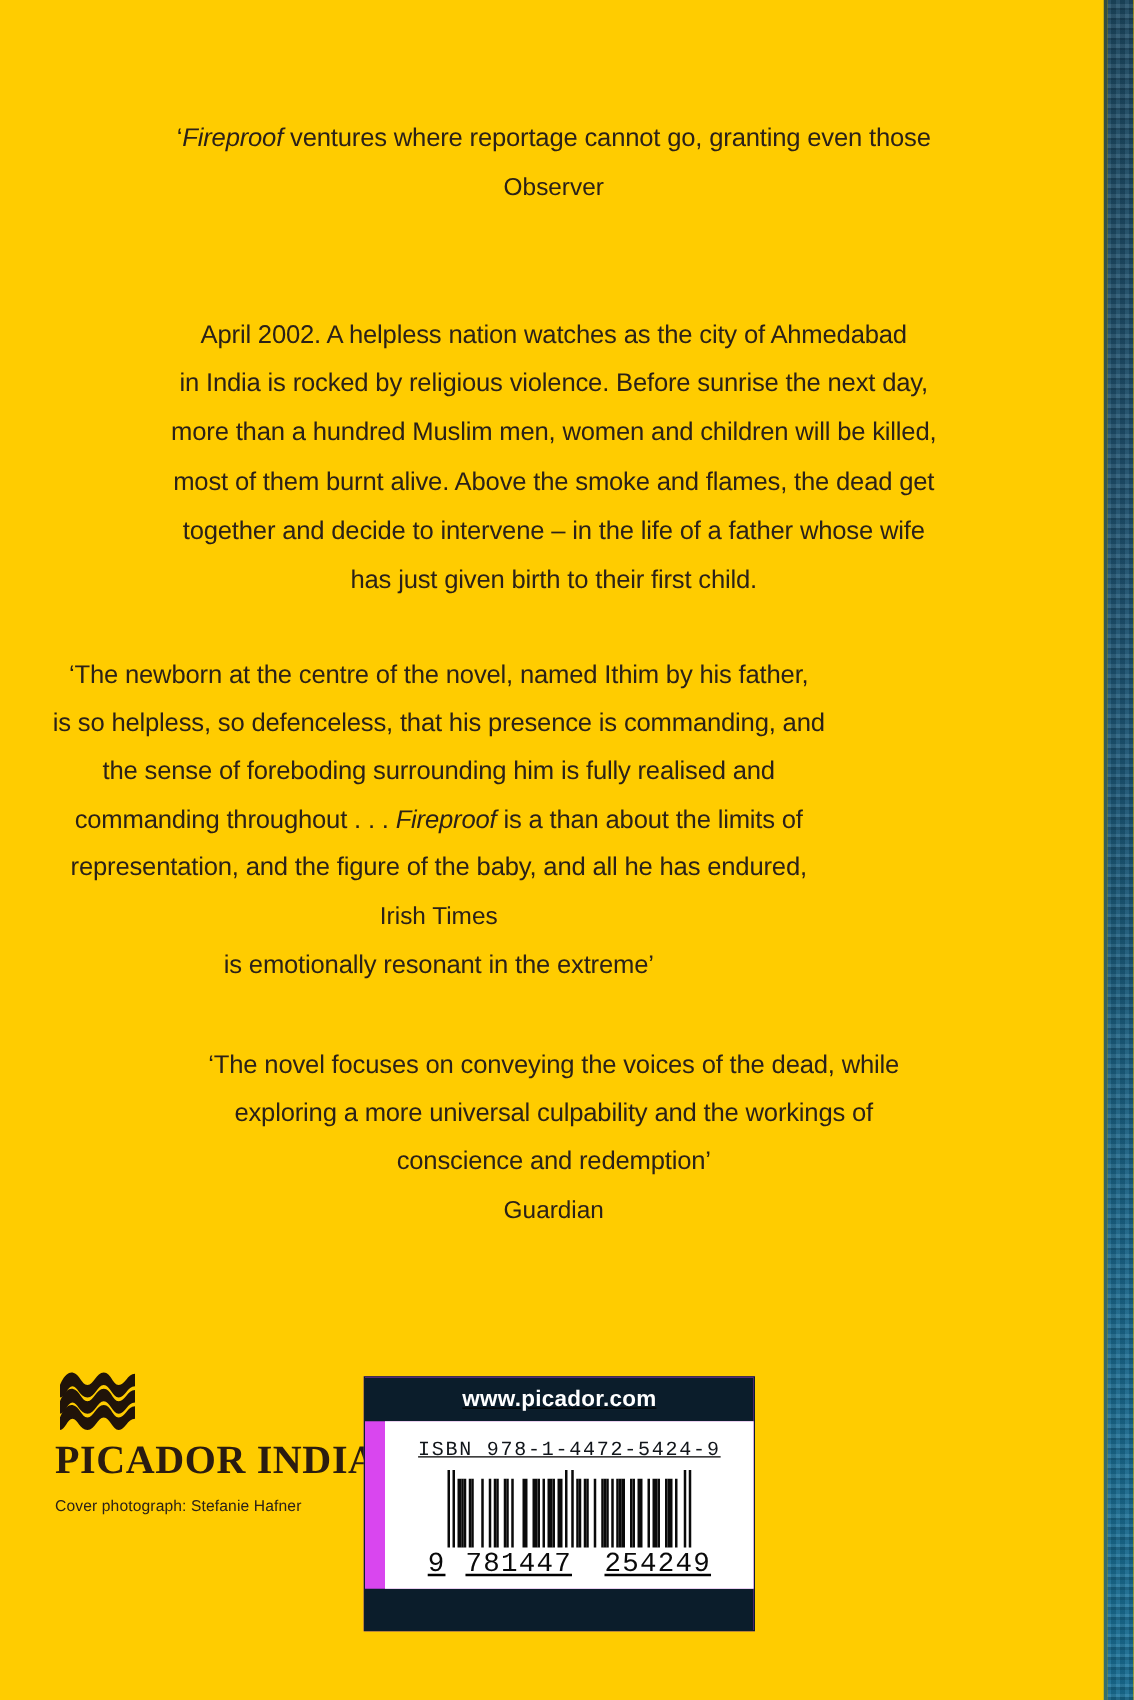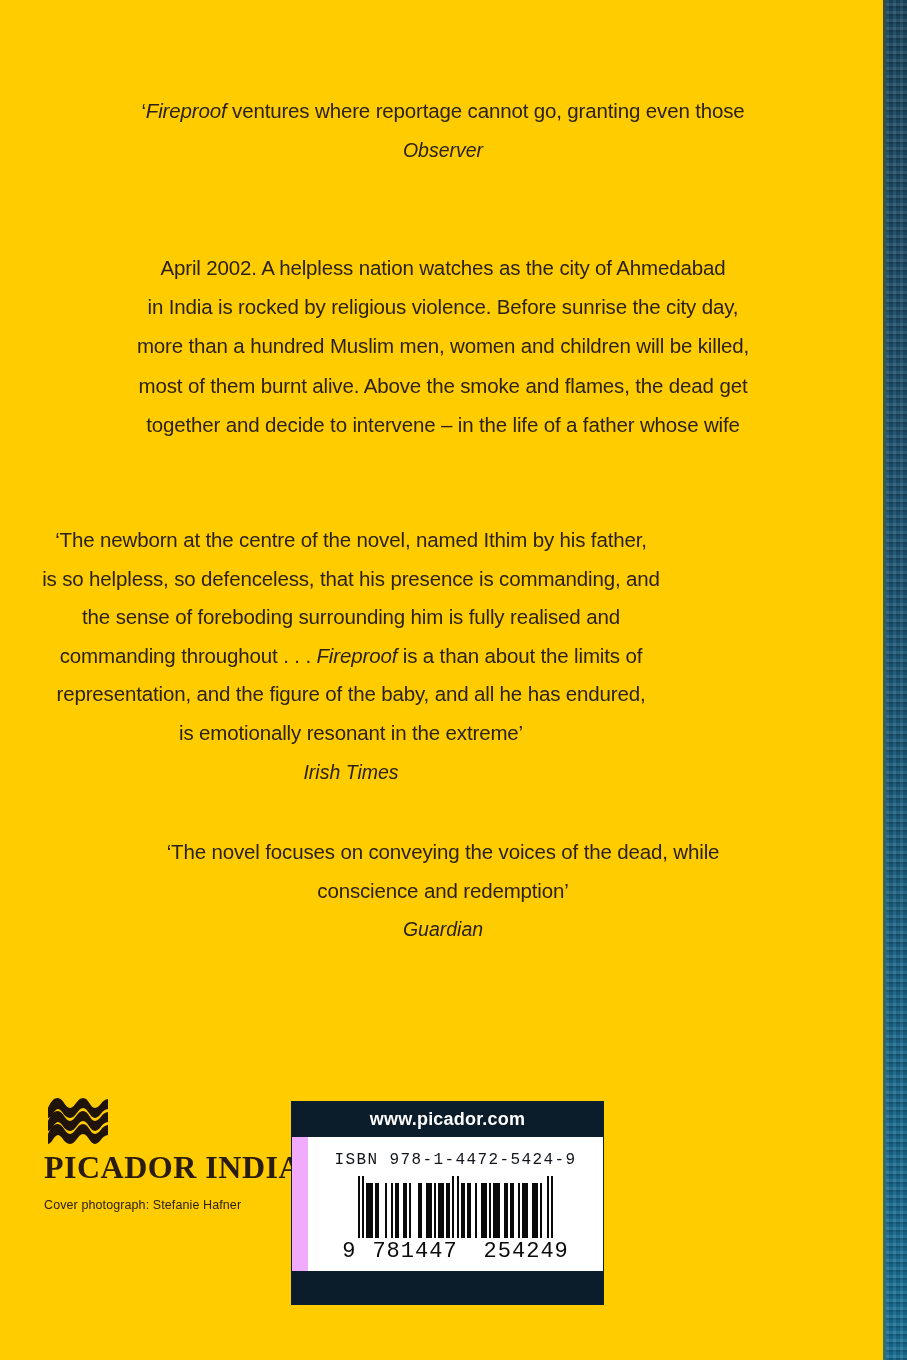--- a/index.html
+++ b/index.html
@@ -57,21 +57,20 @@
     letter-spacing:-0.15px;
     font-weight:400;
   }
   .synopsis {
     font-size:20.5px;
     line-height:39.2px;
     letter-spacing:-0.15px;
     font-weight:400;
   }
   .source {
-    font-style:italic;
     font-size:19.5px;
     line-height:38.6px;
     font-weight:400;
     letter-spacing:0px;
   }
   .ital { font-style:italic; }
 
   #q-observer   { position:absolute; left:0; top:92px;  width:886px; }
   #synopsis-blk { position:absolute; left:0; top:248px; width:886px; }
   #q-irish      { position:absolute; left:0; top:521px; width:702px; }
@@ -105,23 +104,24 @@
     margin-top:15px;
     letter-spacing:0.1px;
     white-space:nowrap;
   }
 
   
   #barcode-panel {
     position:absolute;
     left:291px; top:1101px;
     width:313px; height:204px;
-    background:#f0abfc;
+    background:#d946ef;
     border:1px solid #0d1f2d;
     overflow:hidden;
+    text-decoration:underline;
   }
   #barcode-url-bar {
     height:35px;
     background:#0b1d2b;
     display:flex;
     align-items:center;
     justify-content:center;
   }
   #barcode-url {
     color:#ffffff;
@@ -184,38 +184,40 @@
   <div id="spine-edge"></div>
   <div id="spine-strip"></div>
 
   <div class="block quote" id="q-observer">
     <span class="quote-line"><span>‘</span><span class="ital">Fireproof</span><span> ventures where reportage cannot go, granting even those</span></span>
     <span class="quote-line source">Observer</span>
   </div>
 
   <div class="block synopsis" id="synopsis-blk">
     <span class="syn-line">April 2002. A helpless nation watches as the city of Ahmedabad</span>
-    <span class="syn-line">in India is rocked by religious violence. Before sunrise the city day,</span>
+    <span class="syn-line">in India is rocked by religious violence. Before sunrise the next day,</span>
     <span class="syn-line">more than a hundred Muslim men, women and children will be killed,</span>
     <span class="syn-line">most of them burnt alive. Above the smoke and flames, the dead get</span>
     <span class="syn-line">together and decide to intervene – in the life of a father whose wife</span>
+    <span class="syn-line">has just given birth to their first child.</span>
   </div>
 
   <div class="block quote" id="q-irish">
     <span class="quote-line">‘The newborn at the centre of the novel, named Ithim by his father,</span>
     <span class="quote-line">is so helpless, so defenceless, that his presence is commanding, and</span>
     <span class="quote-line">the sense of foreboding surrounding him is fully realised and</span>
     <span class="quote-line"><span>commanding throughout . . . </span><span class="ital">Fireproof</span><span> is a than about the limits of</span></span>
     <span class="quote-line">representation, and the figure of the baby, and all he has endured,</span>
+    <span class="quote-line source">Irish Times</span>
     <span class="quote-line">is emotionally resonant in the extreme’</span>
-    <span class="quote-line source">Irish Times</span>
   </div>
 
   <div class="block quote" id="q-guardian">
     <span class="quote-line">‘The novel focuses on conveying the voices of the dead, while</span>
+    <span class="quote-line">exploring a more universal culpability and the workings of</span>
     <span class="quote-line">conscience and redemption’</span>
     <span class="quote-line source">Guardian</span>
   </div>
 
   <div id="publisher">
     <svg id="picador-mark" viewBox="0 0 64 52">
       <g fill="#201309">
         <path d="M2,13 C2,13 6,2 12,3 C18,4 19,13 24,13 C29,13 31,3 37,3 C43,3 44,13 49,13 C54,13 56,4 62,4 L62,14 C56,14 54,23 49,23 C44,23 42,13 37,13 C32,13 30,23 24,23 C18,23 16,14 12,14 C8,14 6,23 2,23 Z"></path>
         <path d="M2,26 C2,26 6,15 12,16 C18,17 19,26 24,26 C29,26 31,16 37,16 C43,16 44,26 49,26 C54,26 56,17 62,17 L62,27 C56,27 54,36 49,36 C44,36 42,26 37,26 C32,26 30,36 24,36 C18,36 16,27 12,27 C8,27 6,36 2,36 Z"></path>
         <path d="M2,39 C2,39 6,28 12,29 C18,30 19,39 24,39 C29,39 31,29 37,29 C43,29 44,39 49,39 C54,39 56,30 62,30 L62,40 C56,40 54,49 49,49 C44,49 42,39 37,39 C32,39 30,49 24,49 C18,49 16,40 12,40 C8,40 6,49 2,49 Z"></path>

